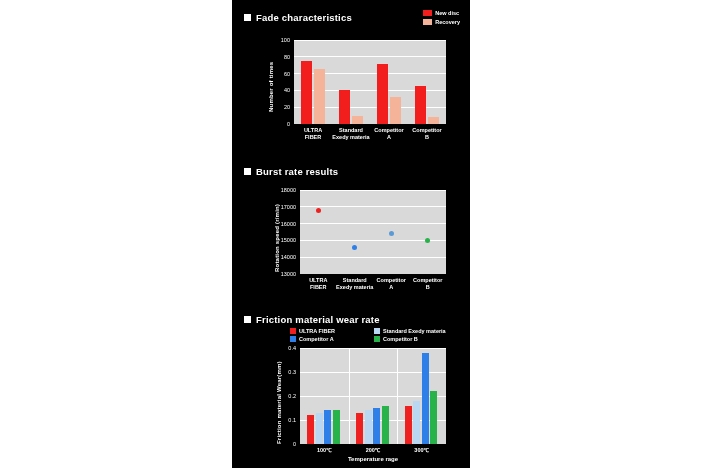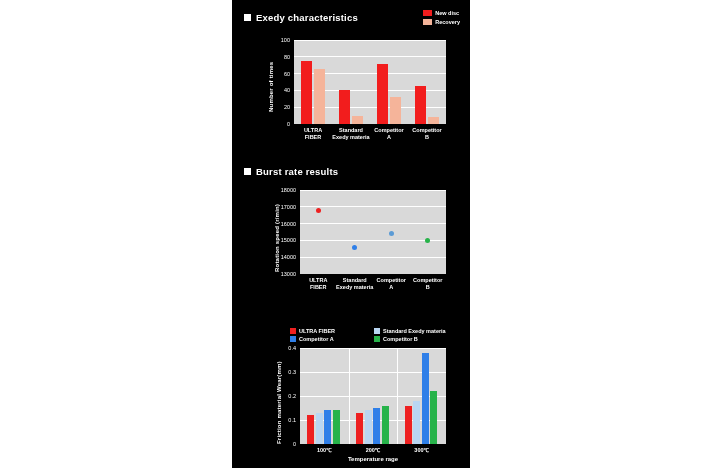--- a/index.html
+++ b/index.html
@@ -26,21 +26,21 @@
   .dot{position:absolute;width:5px;height:5px;border-radius:50%;}
 </style>
 </head>
 <body>
 
 <div id="stage">
   <div id="panel">
 
     <div style="position:absolute;left:12px;top:12px;" class="sect-title">
       <span class="sq"></span>
-      <span>Exedy characteristics</span>
+      <span>Fade characteristics</span>
     </div>
 
     <div style="position:absolute;right:10px;top:10px;display:flex;flex-direction:column;gap:3px;">
       <div class="legend-item">
         <span class="swatch" style="background:#f21d1d;"></span>
         <span>New disc</span>
       </div>
       <div class="legend-item">
         <span class="swatch" style="background:#f5b49a;"></span>
         <span>Recovery</span>
@@ -76,20 +76,24 @@
         <div class="grid-line" style="top: 33.1px;"></div>
         <div class="grid-line" style="top: 16.3px;"></div>
         <div class="grid-line" style="top: -0.5px;"></div>
         <div class="dot" style="left: 15.75px; top: 17.66px; background: rgb(238, 32, 32);"></div>
         <div class="dot" style="left: 52.25px; top: 54.62px; background: rgb(47, 127, 232);"></div>
         <div class="dot" style="left: 88.75px; top: 41.18px; background: rgb(91, 155, 213);"></div>
         <div class="dot" style="left: 125.25px; top: 47.9px; background: rgb(39, 179, 74);"></div>
       </div>
     <div class="ylabel" style="left:42px;top:272px;">Rotation speed (r/min)</div>
 
+    <div style="position:absolute;left:12px;top:314px;" class="sect-title">
+      <span class="sq"></span>
+      <span>Friction material wear rate</span>
+    </div>
 
     <div style="position:absolute;left:58px;top:328px;width:172px;display:flex;flex-wrap:wrap;gap:2px 6px;">
       <div class="legend-item" style="width:78px;">
         <span class="swatch sm" style="background:#ee2020;"></span>
         <span>ULTRA FIBER</span>
       </div>
       <div class="legend-item" style="width:84px;">
         <span class="swatch sm" style="background:#b9d6f2;"></span>
         <span>Standard Exedy materia</span>
       </div>

